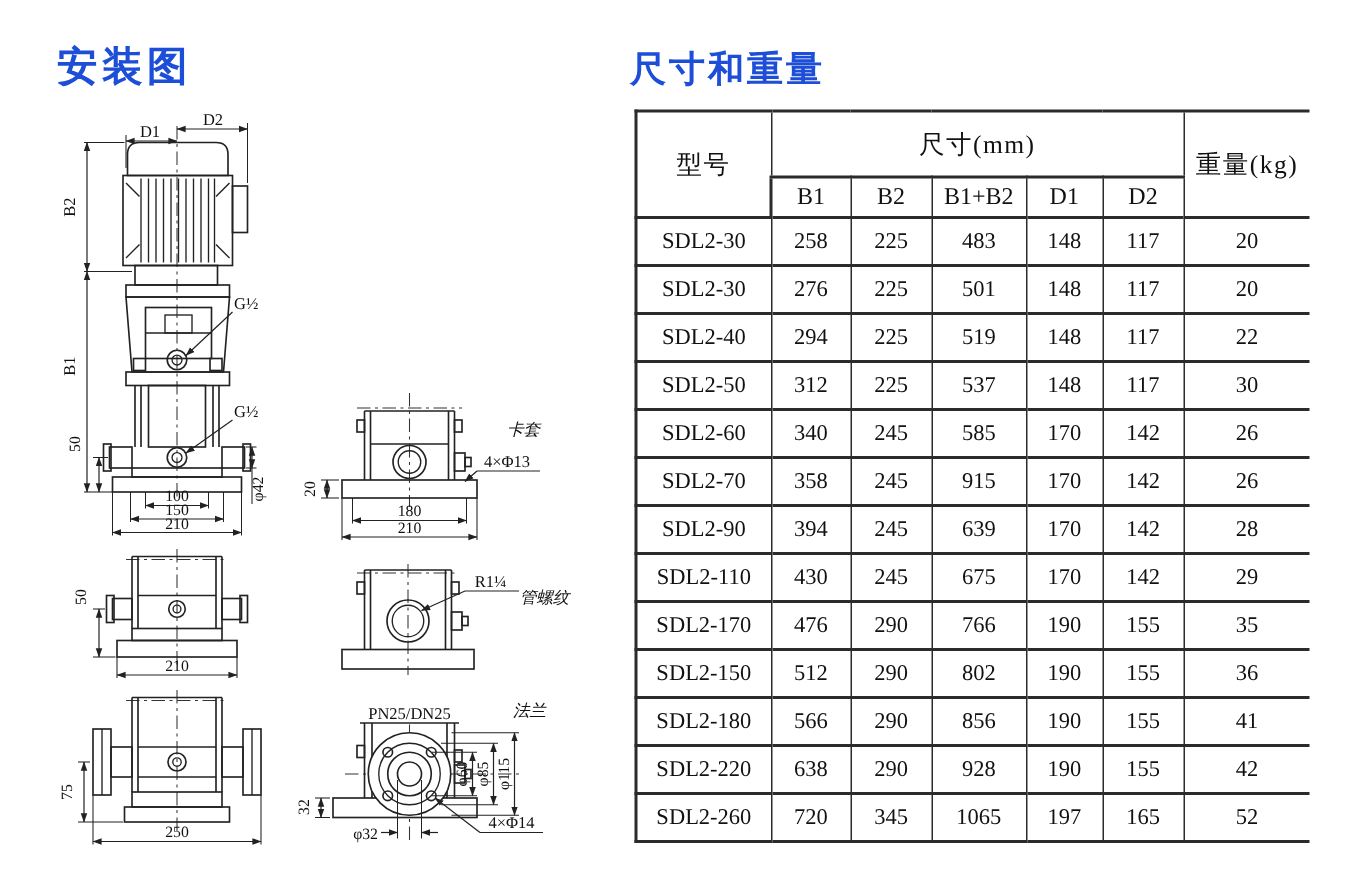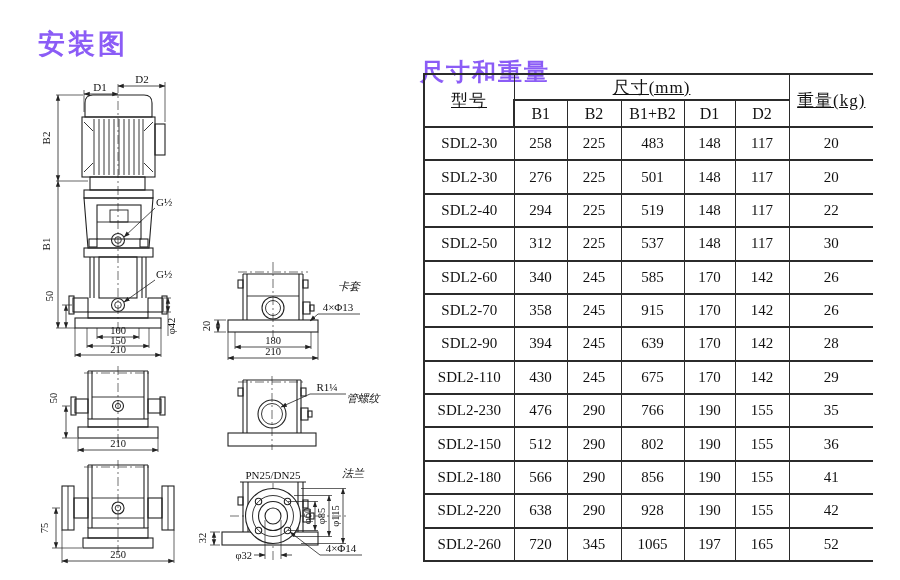--- a/index.html
+++ b/index.html
@@ -1,20 +1,20 @@
 <!DOCTYPE html>
 <html><head>
 <meta charset="utf-8">
 <style>
   * { margin:0; padding:0; box-sizing:border-box; }
   html,body { width:900px; height:580px; }
   body { background:#ffffff; font-family:"Liberation Serif", serif; position:relative; overflow:hidden; color:#111; }
-  .title { position:absolute; font-family:Liberation Sans, sans-serif; font-weight:bold; color:#8b5cf6; white-space:nowrap; }
+  .title { position:absolute; font-family:Liberation Sans, sans-serif; font-weight:bold; color:#1d4ed8; white-space:nowrap; }
   #install-title { left:38px; top:26px; font-size:27px; letter-spacing:3px; }
-  #dims-title { left:420px; top:30px; font-size:24px; letter-spacing:2px;margin-top:26px; }
+  #dims-title { left:420px; top:30px; font-size:24px; letter-spacing:2px; }
   svg.drawing { position:absolute; left:0; top:0; }
 
   
   .ln   { stroke:#222; stroke-width:1.1; fill:none; }
   .fin  { stroke:#222; stroke-width:0.9; fill:none; }
   .cl   { stroke:#333; stroke-width:0.7; fill:none; stroke-dasharray:9 3 2 3; }
   .dim  { stroke:#222; stroke-width:0.8; fill:none; }
   .ext  { stroke:#222; stroke-width:0.7; fill:none; }
   text.dl { font:10.5px "Liberation Serif", serif; fill:#111; }
   text.lb { font:11px "Liberation Serif", serif; fill:#111; }
@@ -22,21 +22,21 @@
   .wh { fill:#ffffff; }
 
   
   table#dims { position:absolute; left:423px; top:73px; width:449px; height:489px;
                border-collapse:collapse; table-layout:fixed; }
   #dims th, #dims td { border:1px solid #2b2b2b; border-top-width:2px; border-bottom-width:2px;
                text-align:center; vertical-align:middle; font-weight:normal; color:#111;
                font-size:15px; padding:0; overflow:hidden; }
   #dims th { font-size:16px; }
   #dims th.cjk { font-size:17px; letter-spacing:1px; }
-  #dims tr.h1 { height:26px;text-decoration:underline; } #dims tr.h2 { height:27px; }
+  #dims tr.h1 { height:44px; } #dims tr.h2 { height:27px; }
   #dims th:first-child, #dims td:first-child { border-left-width:2px; }
   #dims th:last-child, #dims td:last-child { border-right:none; }
 </style>
 </head>
 <body>
 
 <div class="title" id="install-title">安装图</div>
 <div class="title" id="dims-title">尺寸和重量</div>
 
 <svg class="drawing" width="420" height="580" viewBox="0 0 420 580">
@@ -405,21 +405,21 @@
       <tr>
         <td>SDL2-110</td>
         <td>430</td>
         <td>245</td>
         <td>675</td>
         <td>170</td>
         <td>142</td>
         <td>29</td>
       </tr>
       <tr>
-        <td>SDL2-230</td>
+        <td>SDL2-170</td>
         <td>476</td>
         <td>290</td>
         <td>766</td>
         <td>190</td>
         <td>155</td>
         <td>35</td>
       </tr>
       <tr>
         <td>SDL2-150</td>
         <td>512</td>

